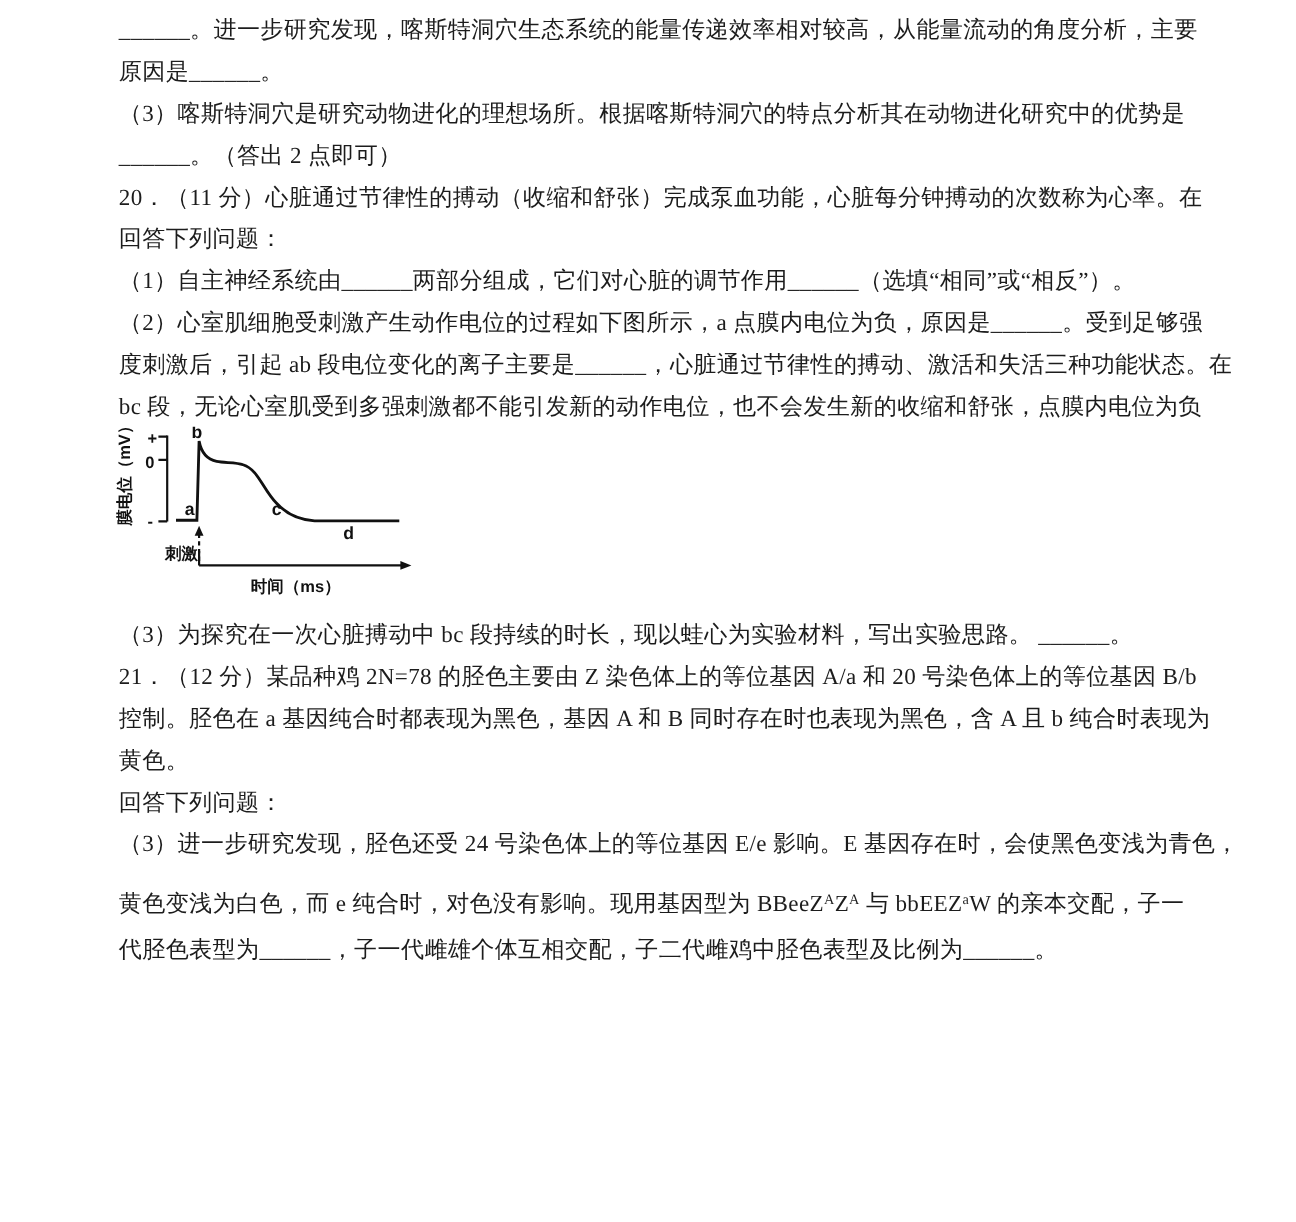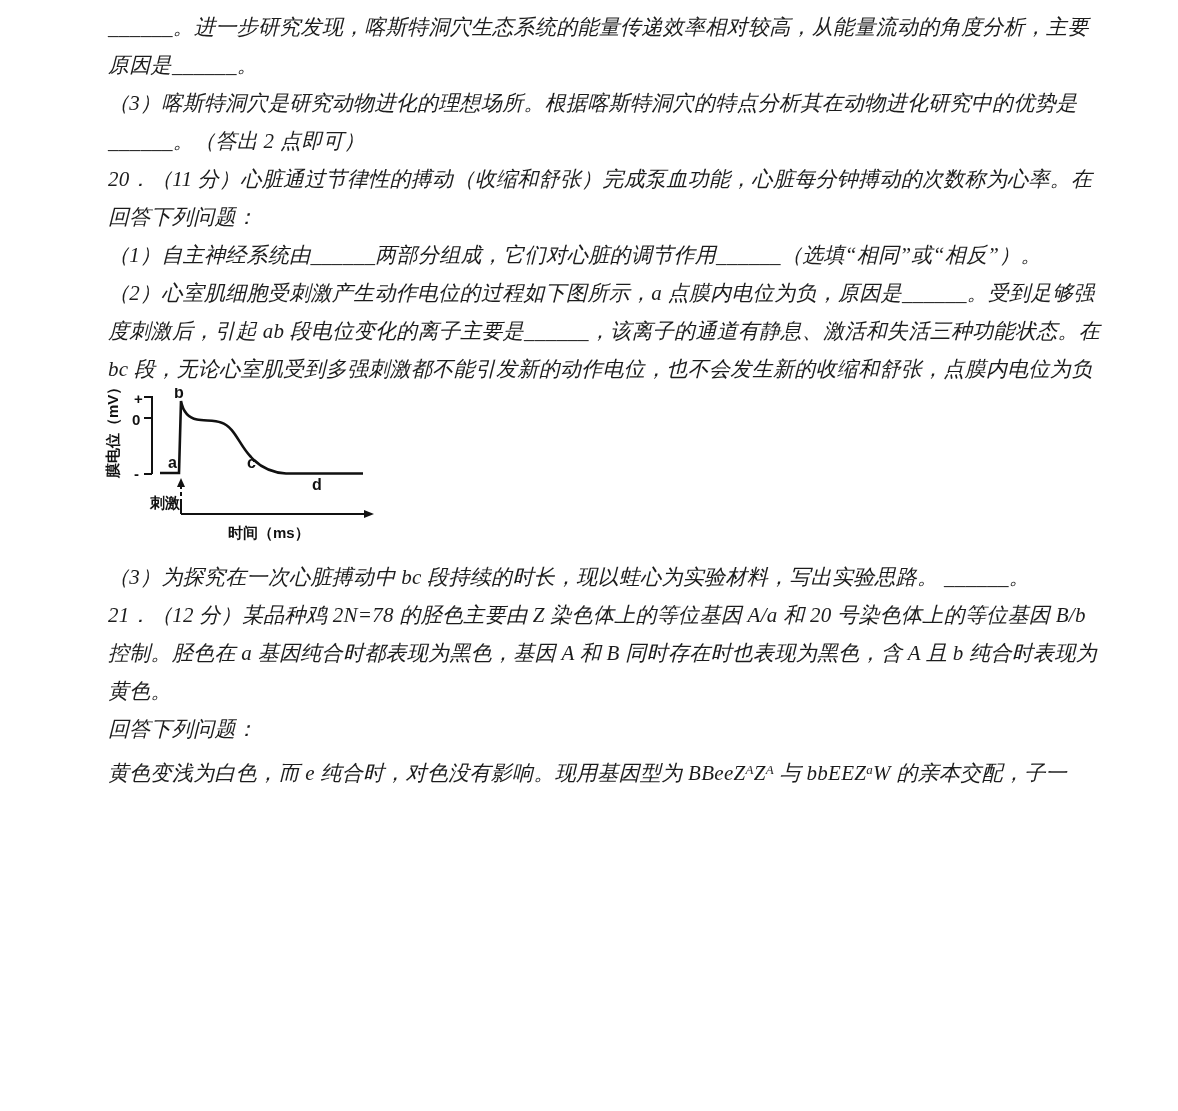--- a/index.html
+++ b/index.html
@@ -10,28 +10,27 @@
     overflow:hidden;
   }
   .page{
     padding:8px 88px 0 108px;
     font-size:21px;
     line-height:38px;
   }
   .line{
     white-space:nowrap;
     letter-spacing:0.3px;
-    font-style:italic;
   }
   sup{
     font-size:13px;
     line-height:0;
     vertical-align:6px;
   }
-  .sup-line{margin-top:6px;}
+  .sup-line{margin-top:16px;}
   .last-line{margin-top:4px;}
   .figure-wrap{
     height:170px;
     margin-left:-10px;
   }
   svg text{
     font-family:"Liberation Sans","DejaVu Sans",sans-serif;
     fill:#111;
   }
   .fig-axis-label{font-weight:bold;font-size:15px;}
@@ -45,21 +44,21 @@
 
   <div class="line">______。进一步研究发现，喀斯特洞穴生态系统的能量传递效率相对较高，从能量流动的角度分析，主要</div>
   <div class="line">原因是______。</div>
   <div class="line">（3）喀斯特洞穴是研究动物进化的理想场所。根据喀斯特洞穴的特点分析其在动物进化研究中的优势是</div>
   <div class="line">______。（答出 2 点即可）</div>
 
   <div class="line">20．（11 分）心脏通过节律性的搏动（收缩和舒张）完成泵血功能，心脏每分钟搏动的次数称为心率。在</div>
   <div class="line">回答下列问题：</div>
   <div class="line">（1）自主神经系统由______两部分组成，它们对心脏的调节作用______（选填“相同”或“相反”）。</div>
   <div class="line">（2）心室肌细胞受刺激产生动作电位的过程如下图所示，a 点膜内电位为负，原因是______。受到足够强</div>
-  <div class="line">度刺激后，引起 ab 段电位变化的离子主要是______，该离子的通道有静息、激活和失活三种功能状态。在</div>
+  <div class="line">度刺激后，引起 ab 段电位变化的离子主要是______，心脏通过节律性的搏动、激活和失活三种功能状态。在</div>
   <div class="line">bc 段，无论心室肌受到多强刺激都不能引发新的动作电位，也不会发生新的收缩和舒张，点膜内电位为负</div>
 
   <div class="figure-wrap">
     <svg width="390" height="170" viewBox="0 0 390 170">
 
       <text class="fig-axis-label" transform="translate(20,90) rotate(-90)">膜电位（mV）</text>
 
       <line x1="54" y1="8" x2="54" y2="86" stroke="#111" stroke-width="2"></line>
       <line x1="46" y1="9" x2="54" y2="9" stroke="#111" stroke-width="2"></line>
       <line x1="46" y1="30" x2="54" y2="30" stroke="#111" stroke-width="2"></line>
@@ -85,19 +84,21 @@
       <text class="fig-axis-label" x="130" y="150">时间（ms）</text>
     </svg>
   </div>
 
   <div class="line">（3）为探究在一次心脏搏动中 bc 段持续的时长，现以蛙心为实验材料，写出实验思路。 ______。</div>
 
   <div class="line">21．（12 分）某品种鸡 2N=78 的胫色主要由 Z 染色体上的等位基因 A/a 和 20 号染色体上的等位基因 B/b</div>
   <div class="line">控制。胫色在 a 基因纯合时都表现为黑色，基因 A 和 B 同时存在时也表现为黑色，含 A 且 b 纯合时表现为</div>
   <div class="line">黄色。</div>
   <div class="line">回答下列问题：</div>
+  <div class="line">（3）进一步研究发现，胫色还受 24 号染色体上的等位基因 E/e 影响。E 基因存在时，会使黑色变浅为青色，</div>
 
   <div class="line sup-line">
     <span>黄色变浅为白色，而 e 纯合时，对色没有影响。现用基因型为 BBeeZ</span><sup>A</sup><span>Z</span><sup>A</sup><span> 与 bbEEZ</span><sup>a</sup><span>W 的亲本交配，子一</span>
   </div>
 
+  <div class="line last-line">代胫色表型为______，子一代雌雄个体互相交配，子二代雌鸡中胫色表型及比例为______。</div>
 
 </div>
 
 </body></html>

